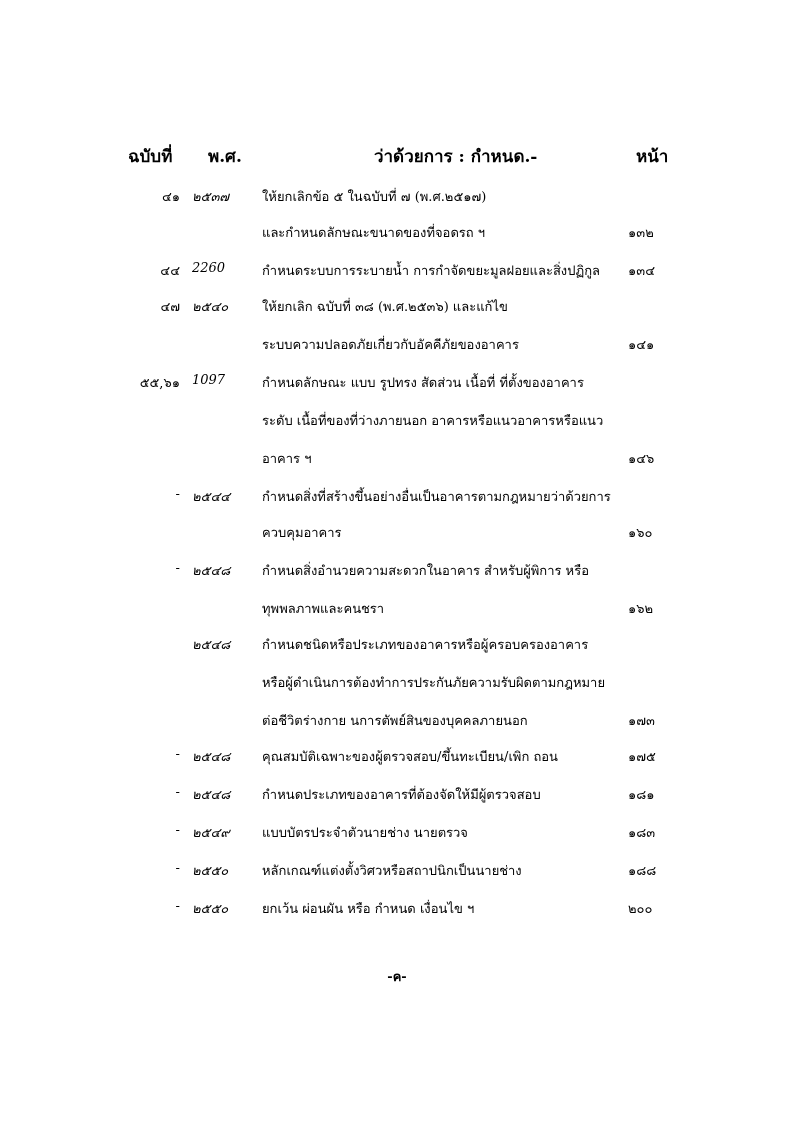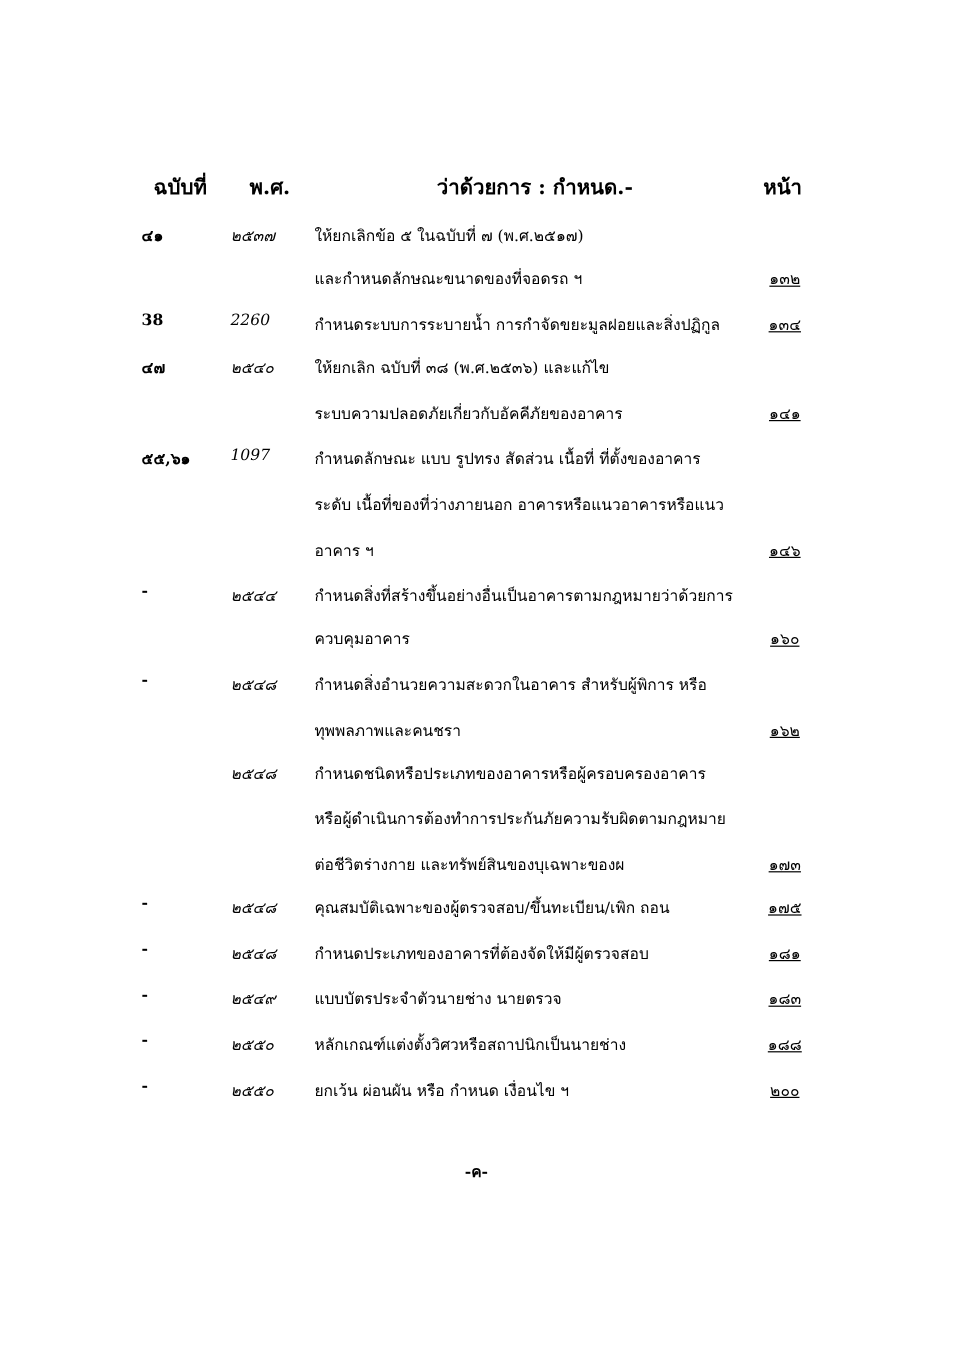--- a/index.html
+++ b/index.html
@@ -1,51 +1,51 @@
 <!DOCTYPE html>
 <html><head>
 <meta charset="utf-8">
 <style>
   html, body { margin: 0; padding: 0; background: #ffffff; }
   body { width: 794px; height: 1123px; position: relative; overflow: hidden;
          font-family: "DejaVu Serif", "Liberation Serif", serif; color: #000; }
   .page { position: absolute; left: 0; top: 0; width: 794px; height: 1123px; }
   .hdr { position: absolute; top: 142px; font-size: 17px; font-weight: bold; }
   .line { position: absolute; font-size: 13px; white-space: nowrap; }
-  .c-no { position: absolute; left: 118px; width: 62px; text-align: left; font-weight: bold; }
+  .c-no { position: absolute; left: 118px; width: 62px; text-align: right; }
   .c-year { position: absolute; left: 192px; font-style: italic; }
   .c-text { position: absolute; left: 262px; }
-  .c-page { position: absolute; left: 628px; width: 52px; text-align: center; text-decoration: underline; }
+  .c-page { position: absolute; left: 628px; width: 52px; text-align: left; }
   .footer { position: absolute; top: 966px; left: 0; width: 794px; text-align: center;
             font-size: 13px; font-weight: bold; }
 </style>
 </head>
 <body>
 
 <div class="page">
   <div class="hdr" style="left:128px">ฉบับที่</div>
   <div class="hdr" style="left:208px">พ.ศ.</div>
-  <div class="hdr" style="left:364px">ว่าด้วยการ : กำหนด.-</div>
+  <div class="hdr" style="left:374px">ว่าด้วยการ : กำหนด.-</div>
   <div class="hdr" style="left:636px">หน้า</div>
 
   <div id="rows">
       <div>
         <div class="line" style="top: 186px; left: 0px; width: 794px;">
           <span class="c-no">๔๑</span>
           <span class="c-year">๒๕๓๗</span>
           <span class="c-text">ให้ยกเลิกข้อ ๕ ในฉบับที่ ๗ (พ.ศ.๒๕๑๗)</span>
         </div>
         <div class="line" style="top: 222px; left: 0px; width: 794px;">
           <span class="c-text">และกำหนดลักษณะขนาดของที่จอดรถ ฯ</span>
           <span class="c-page">๑๓๒</span>
         </div>
       </div>
       <div>
         <div class="line" style="top: 260px; left: 0px; width: 794px;">
-          <span class="c-no">38</span>
+          <span class="c-no">๔๔</span>
           <span class="c-year">2260</span>
           <span class="c-text">กำหนดระบบการระบายน้ำ การกำจัดขยะมูลฝอยและสิ่งปฏิกูล</span>
           <span class="c-page">๑๓๔</span>
         </div>
       </div>
       <div>
         <div class="line" style="top: 296px; left: 0px; width: 794px;">
           <span class="c-no">๔๗</span>
           <span class="c-year">๒๕๔๐</span>
           <span class="c-text">ให้ยกเลิก ฉบับที่ ๓๘ (พ.ศ.๒๕๓๖) และแก้ไข</span>
@@ -94,21 +94,21 @@
       <div>
         <div class="line" style="top: 634px; left: 0px; width: 794px;">
           <span class="c-no"></span>
           <span class="c-year">๒๕๔๘</span>
           <span class="c-text">กำหนดชนิดหรือประเภทของอาคารหรือผู้ครอบครองอาคาร</span>
         </div>
         <div class="line" style="top: 672px; left: 0px; width: 794px;">
           <span class="c-text">หรือผู้ดำเนินการต้องทำการประกันภัยความรับผิดตามกฎหมาย</span>
         </div>
         <div class="line" style="top: 710px; left: 0px; width: 794px;">
-          <span class="c-text">ต่อชีวิตร่างกาย และทรัพย์สินของบุเฉพาะของผ</span>
+          <span class="c-text">ต่อชีวิตร่างกาย นการตัพย์สินของบุคคลภายนอก</span>
           <span class="c-page">๑๗๓</span>
         </div>
       </div>
       <div>
         <div class="line" style="top: 746px; left: 0px; width: 794px;">
           <span class="c-no">-</span>
           <span class="c-year">๒๕๔๘</span>
           <span class="c-text">คุณสมบัติเฉพาะของผู้ตรวจสอบ/ขึ้นทะเบียน/เพิก ถอน</span>
           <span class="c-page">๑๗๕</span>
         </div>

